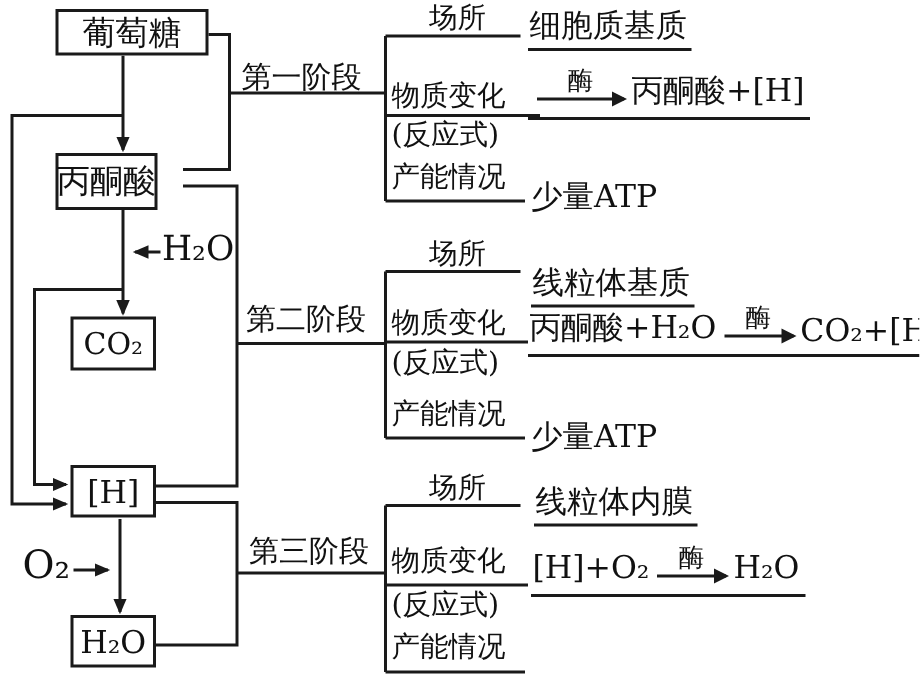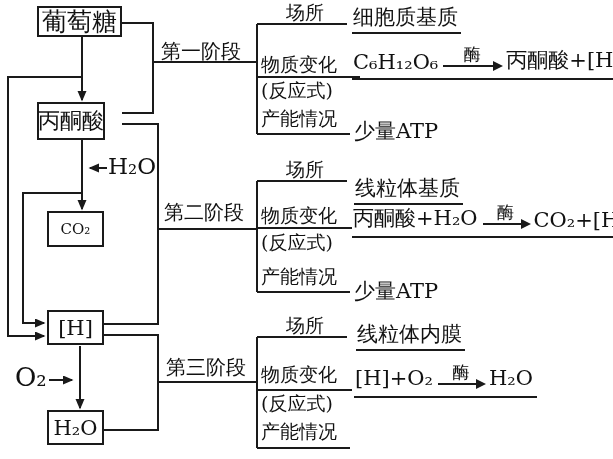--- a/index.html
+++ b/index.html
@@ -58,27 +58,27 @@
       <path d="M122,124 L158,124 L158,324 L104,324"></path>
       <path d="M158,229 L257,229"></path>
       <path d="M104,335 L158,335 L158,430 L104,430"></path>
       <path d="M158,382 L257,382"></path>
       <path d="M257,24 L257,134 M257,24 L347,24 M257,77 L360,77 M257,134 L350,134"></path>
       <path d="M257,181 L257,292 M257,181 L347,181 M257,228 L352,228 M257,292 L350,292"></path>
       <path d="M257,337 L257,448 M257,337 L347,337 M257,390 L352,390 M257,448 L350,448"></path>
     </g>
   </svg>
 
-  <div class="node" style="left:37px; top:6px; width:85px; height:31px; font-size:25px;">
+  <div class="node" style="left:37px; top:6px; width:102px; height:31px; font-size:22px;">
     <span>葡萄糖</span>
   </div>
   <div class="node" style="left:37px; top:102px; width:68px; height:38px; font-size:22px;">
     <span>丙酮酸</span>
   </div>
-  <div class="node" style="left:47px; top:211px; width:57px; height:36px; font-size:15px;">
+  <div class="node" style="left:47px; top:211px; width:57px; height:36px; font-size:20px;">
     <span>CO₂</span>
   </div>
   <div class="node" style="left:47px; top:310px; width:57px; height:35px; font-size:21px;">
     <span>[H]</span>
   </div>
   <div class="node" style="left:47px; top:410px; width:57px; height:35px; font-size:21px;">
     <span>H₂O</span>
   </div>
 
   <div class="txt" style="left:108px; top:153px; font-size:23px;">H₂O</div>
@@ -87,21 +87,20 @@
   <div class="txt stage-name" style="left:161px; top:40px;">第一阶段</div>
   <div class="txt stage-name" style="left:164px; top:201px;">第二阶段</div>
   <div class="txt stage-name" style="left:166px; top:356px;">第三阶段</div>
 
   <div class="txt row-label-c" style="left:257px; top:2px; width:96px;">场所</div>
   <div class="txt row-label" style="left:261px; top:54px;">物质变化</div>
   <div class="txt row-label" style="left:261px; top:80px;">(反应式)</div>
   <div class="txt row-label" style="left:261px; top:108px;">产能情况</div>
   <div class="txt answer ul" style="left:352px; top:5px;">细胞质基质</div>
   <div class="formula" style="left:352px; top:46px;">
-    <span>C₆H₁₂O₆</span>
     <span class="rx-mid">
       <span class="rx-enzyme">酶</span>
       <span class="rx-arrow" style="width:58px;"></span>
     </span>
     <span>丙酮酸+[H]</span>
   </div>
   <div class="txt answer" style="left:354px; top:119px;">少量ATP</div>
 
   <div class="txt row-label-c" style="left:257px; top:159px; width:96px;">场所</div>
   <div class="txt row-label" style="left:261px; top:205px;">物质变化</div>

